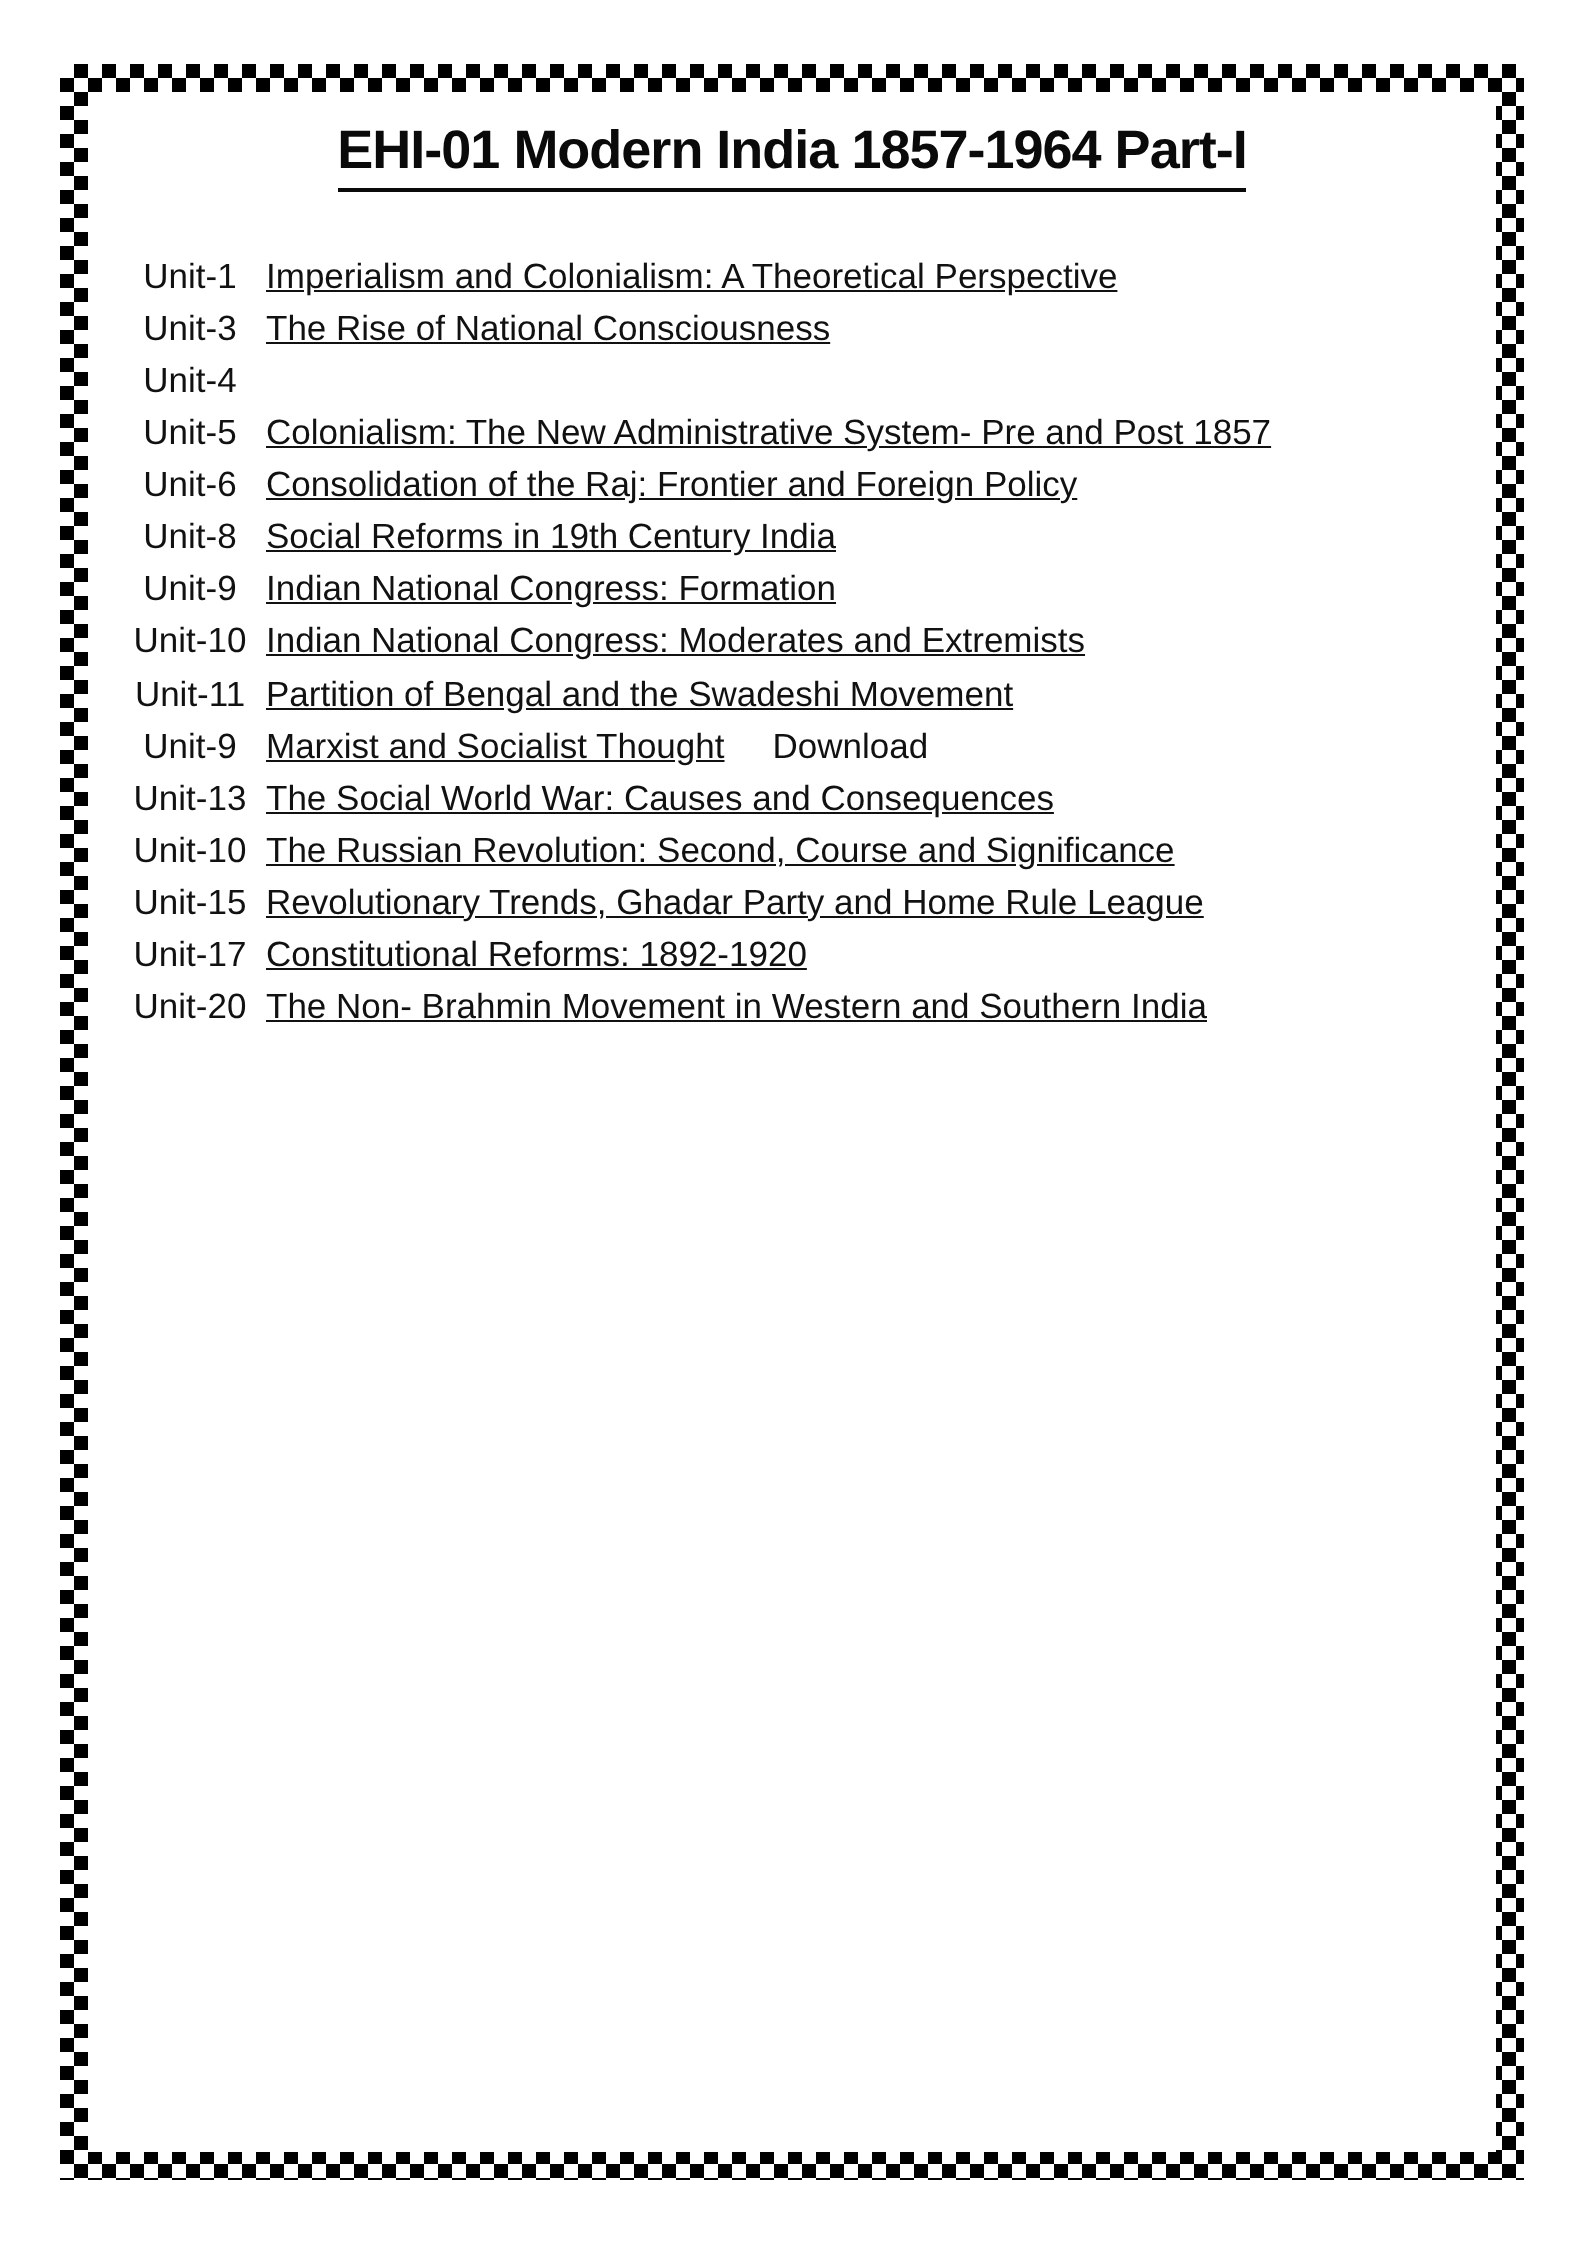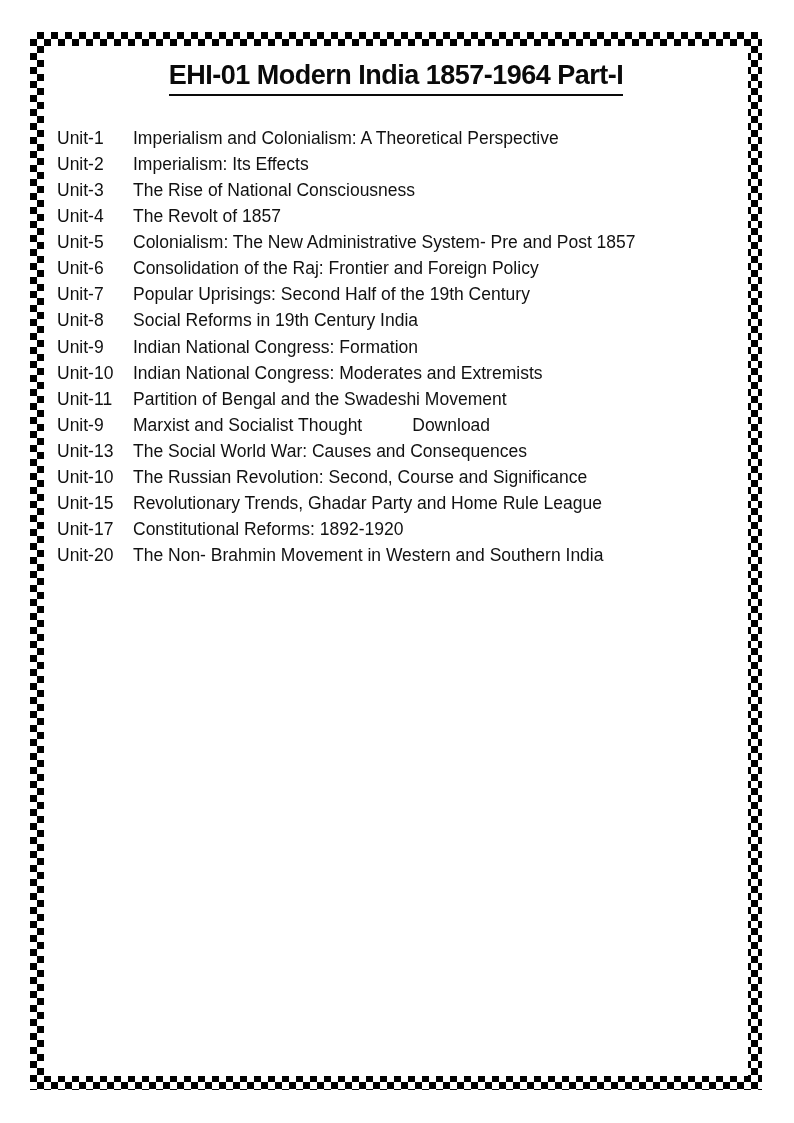--- a/index.html
+++ b/index.html
@@ -50,76 +50,69 @@
   .unit-list {
     padding-left: 13px;
     padding-right: 10px;
   }
   .unit-row {
     display: flex;
     align-items: baseline;
     line-height: 26.1px;
     font-size: 17.5px;
     white-space: nowrap;
+    text-align: center;
   }
   .unit-label {
     flex: 0 0 76px;
     width: 76px;
   }
   .unit-title {
     flex: 0 1 auto;
+    text-decoration: underline;
   }
   .unit-extra {
-    margin-left: 50px;
+    margin-left: 24px;
   }
 </style>
 </head>
 <body>
 
 <div class="page">
   <div class="frame">
     <div class="inner">
       <div class="title-wrap">
         <span class="doc-title">EHI-01 Modern India 1857-1964 Part-I</span>
       </div>
       <div class="unit-list">
   <div class="unit-row">
     <span class="unit-label">Unit-1</span>
     <span class="unit-title">Imperialism and Colonialism: A Theoretical Perspective</span>
   </div>
 
-  <div class="unit-row">
-    <span class="unit-label">Unit-2</span>
-    <span class="unit-title">Imperialism: Its Effects</span>
-  </div>
 
   <div class="unit-row">
     <span class="unit-label">Unit-3</span>
     <span class="unit-title">The Rise of National Consciousness</span>
   </div>
 
   <div class="unit-row">
     <span class="unit-label">Unit-4</span>
-    <span class="unit-title">The Revolt of 1857</span>
   </div>
 
   <div class="unit-row">
     <span class="unit-label">Unit-5</span>
     <span class="unit-title">Colonialism: The New Administrative System- Pre and Post 1857</span>
   </div>
 
   <div class="unit-row">
     <span class="unit-label">Unit-6</span>
     <span class="unit-title">Consolidation of the Raj: Frontier and Foreign Policy</span>
   </div>
 
-  <div class="unit-row">
-    <span class="unit-label">Unit-7</span>
-    <span class="unit-title">Popular Uprisings: Second Half of the 19th Century</span>
-  </div>
 
   <div class="unit-row">
     <span class="unit-label">Unit-8</span>
     <span class="unit-title">Social Reforms in 19th Century India</span>
   </div>
 
   <div class="unit-row">
     <span class="unit-label">Unit-9</span>
     <span class="unit-title">Indian National Congress: Formation</span>
   </div>

